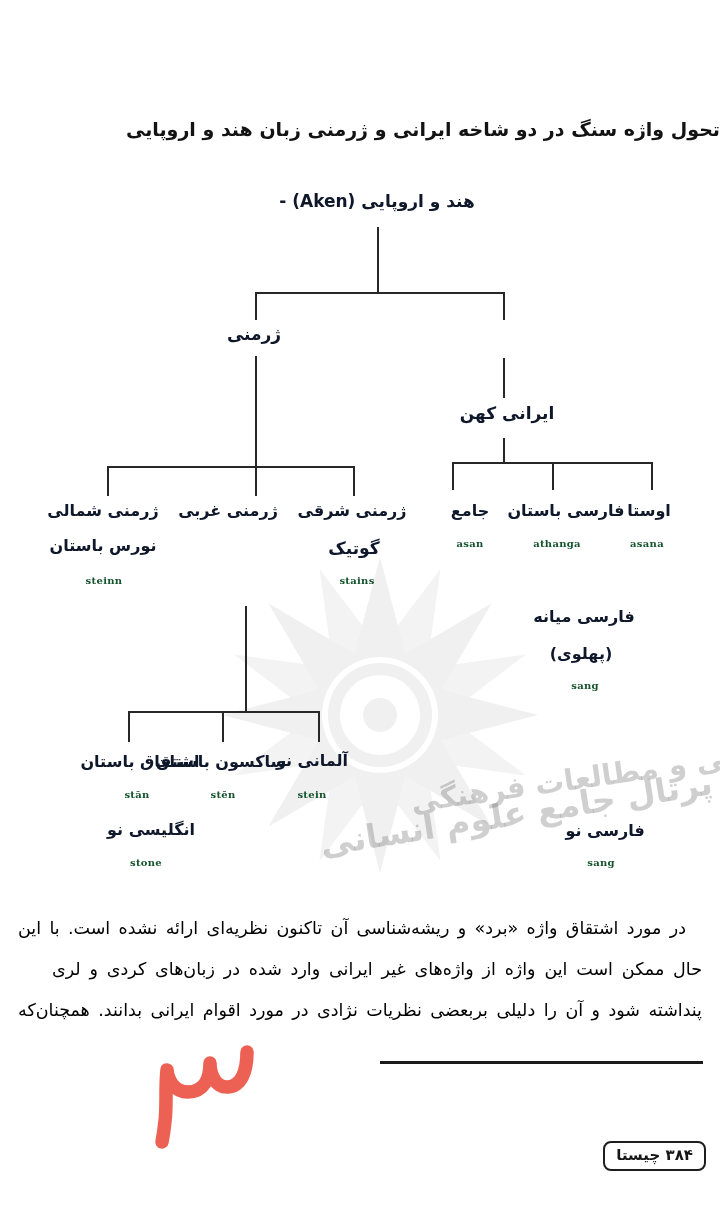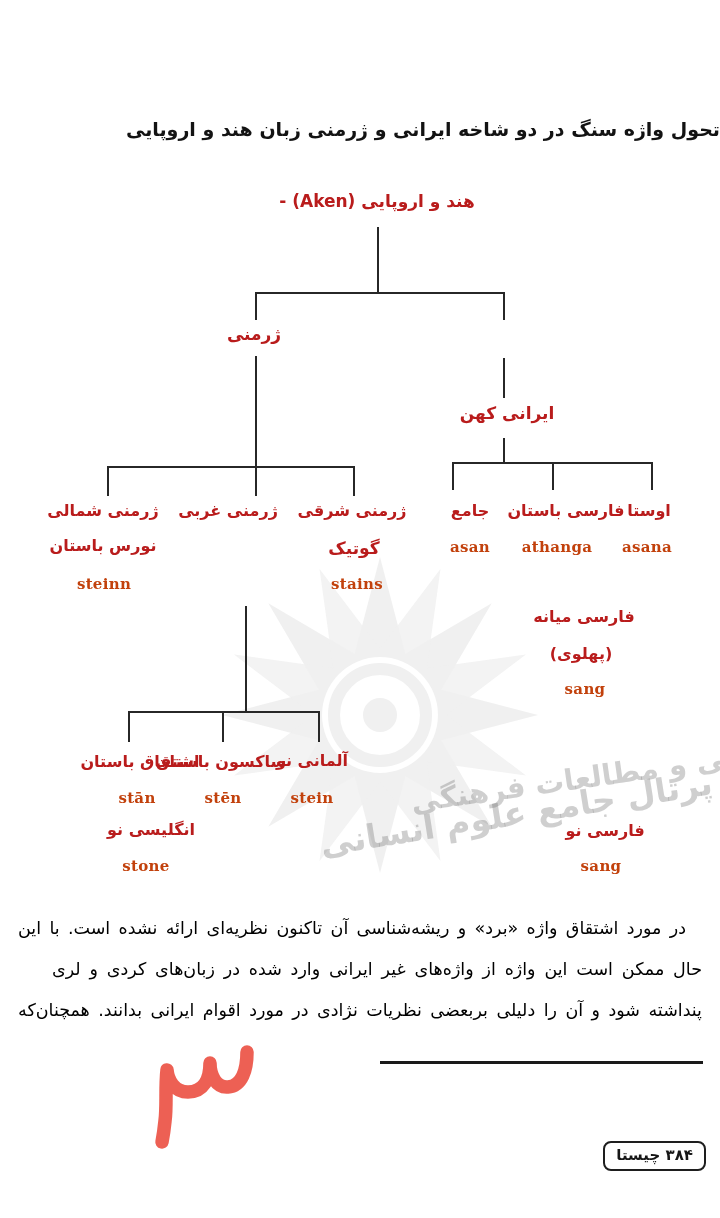--- a/index.html
+++ b/index.html
@@ -7,27 +7,27 @@
     position:relative;width:720px;height:1218px;margin:0 auto;
     background:#ffffff;overflow:hidden;
     font-family:"DejaVu Sans",sans-serif;color:#1f1f1f;
   }
   
   .vl{position:absolute;width:2px;background:#272727;}
   .hl{position:absolute;height:2px;background:#272727;}
   
   .nd{
     position:absolute;transform:translateX(-50%);white-space:nowrap;
-    direction:rtl;font-size:16px;font-weight:600;color:#b91c1c;
+    direction:rtl;font-size:16px;font-weight:600;color:#0f172a;
   }
   .nd.big{font-size:17px;}
   .lt{ 
     position:absolute;transform:translateX(-50%);white-space:nowrap;
     direction:ltr;font-family:"DejaVu Serif",serif;font-weight:bold;
-    font-size:15px;color:#c2410c;letter-spacing:.3px;
+    font-size:10px;color:#14532d;letter-spacing:.3px;
   }
   .title{
     position:absolute;top:118px;left:0;width:720px;text-align:right;
     font-size:19px;font-weight:bold;direction:rtl;color:#131313;
   }
   .para{
     position:absolute;top:908px;left:18px;width:684px;direction:rtl;
     font-size:17.5px;line-height:41px;color:#000000;font-weight:500;
   }
   .para .pline{text-align:justify;text-align-last:justify;}

